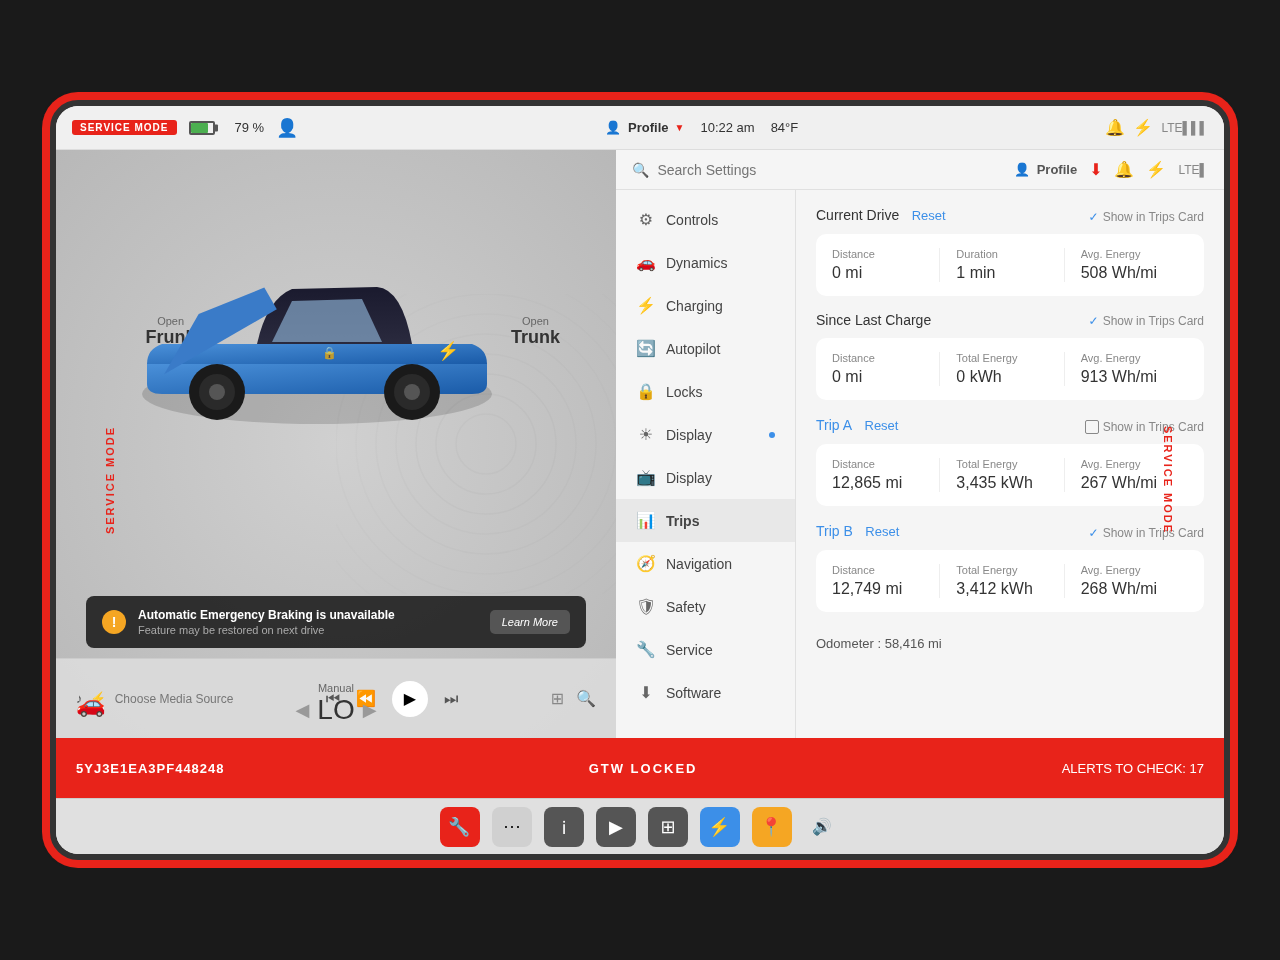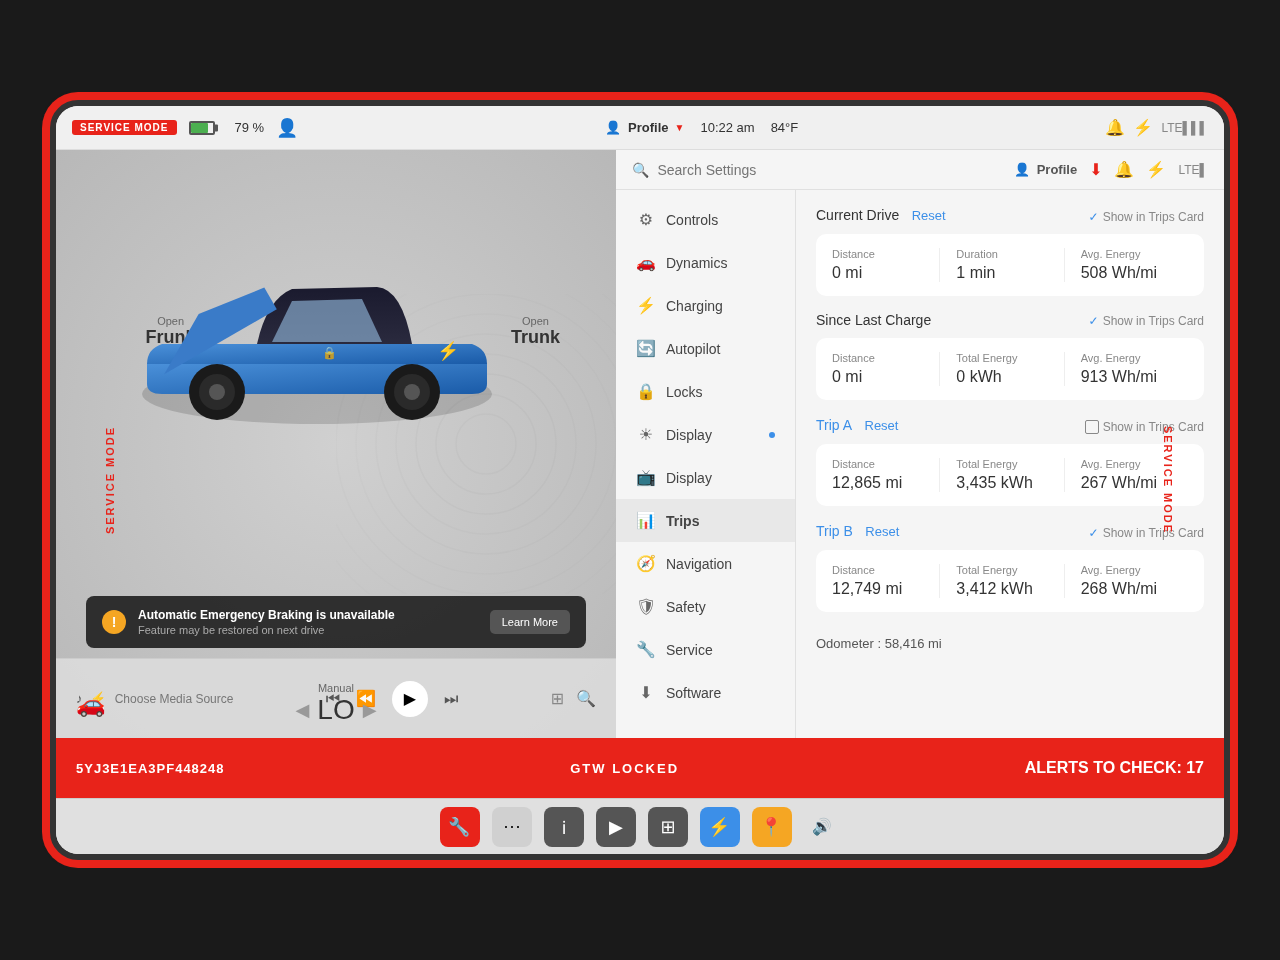--- a/index.html
+++ b/index.html
@@ -227,20 +227,21 @@
     }
     .learn-more-btn {
       background: #555;
       color: #fff;
       border: none;
       border-radius: 5px;
       padding: 6px 12px;
       font-size: 11px;
       cursor: pointer;
       flex-shrink: 0;
+      font-style: italic;
     }
     
     .media-bar {
       position: absolute;
       bottom: 0;
       left: 0;
       right: 0;
       height: 80px;
       background: rgba(220,220,220,0.9);
       display: flex;
@@ -476,22 +477,22 @@
       letter-spacing: 1px;
     }
     .gtw-locked {
       color: #fff;
       font-size: 13px;
       font-weight: 700;
       letter-spacing: 2px;
     }
     .alerts-count {
       color: #fff;
-      font-size: 16px;
-      font-weight: 700;
+      font-size: 13px;
+      font-weight: 400;
     }
     
     .taskbar {
       height: 56px;
       background: #e0e0e0;
       display: flex;
       align-items: center;
       justify-content: center;
       gap: 12px;
       flex-shrink: 0;

